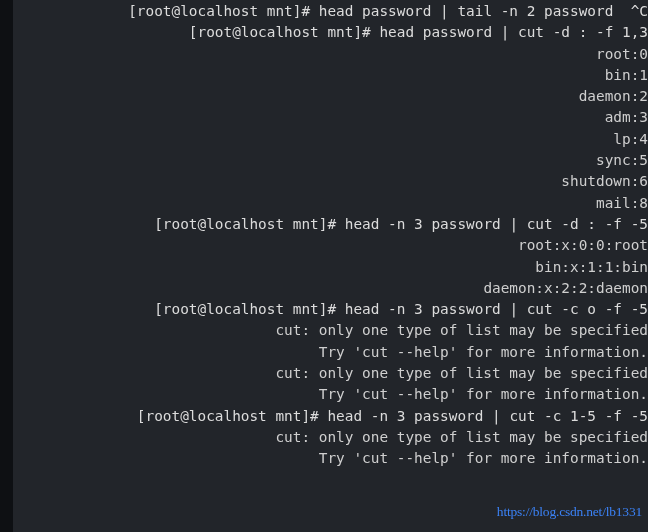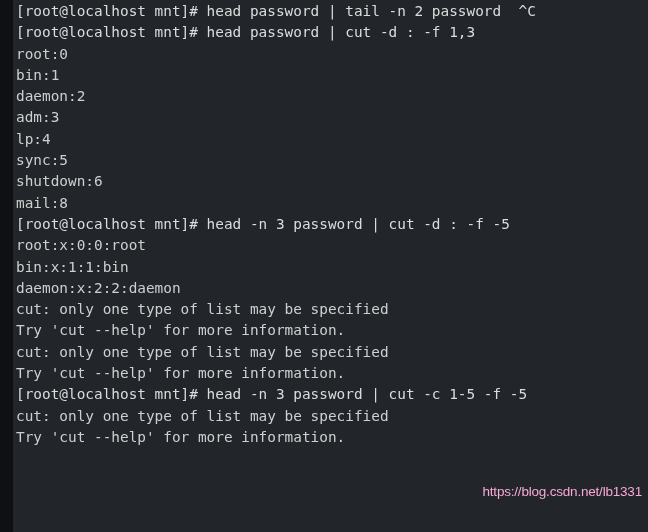--- a/index.html
+++ b/index.html
@@ -38,31 +38,33 @@
     height: 21.3px;
     line-height: 21.3px;
     font-size: 14.4px;
     letter-spacing: 0px;
     color: #d6d6d6;
     white-space: pre;
     font-family: "DejaVu Sans Mono", "Liberation Mono", monospace;
   }
   .term-line.prompt-line {
     color: #dcdcdc;
+    text-align: right;
   }
   .term-line.out-line {
     color: #cfcfcf;
+    text-align: right;
   }
   #csdn-watermark {
     position: absolute;
     right: 6px;
-    top: 484px;
-    font-family: Liberation Sans, sans-serif;
+    top: 504px;
+    font-family: Liberation Serif, serif;
     font-size: 13.5px;
-    color: #f9a8d4;
+    color: #3b82f6;
     letter-spacing: -0.2px;
     white-space: pre;
     user-select: none;
   }
 </style>
 </head>
 <body>
 
 <div id="terminal-window">
 
@@ -77,20 +79,21 @@
         <div class="term-line out-line">daemon:2</div>
         <div class="term-line out-line">adm:3</div>
         <div class="term-line out-line">lp:4</div>
         <div class="term-line out-line">sync:5</div>
         <div class="term-line out-line">shutdown:6</div>
         <div class="term-line out-line">mail:8</div>
         <div class="term-line prompt-line">[root@localhost mnt]# head -n 3 password | cut -d : -f -5</div>
         <div class="term-line out-line">root:x:0:0:root</div>
         <div class="term-line out-line">bin:x:1:1:bin</div>
         <div class="term-line out-line">daemon:x:2:2:daemon</div>
+        <div class="term-line prompt-line">[root@localhost mnt]# head -n 3 password | cut -c o -f -5</div>
         <div class="term-line out-line">cut: only one type of list may be specified</div>
         <div class="term-line out-line">Try 'cut --help' for more information.</div>
         <div class="term-line out-line">cut: only one type of list may be specified</div>
         <div class="term-line out-line">Try 'cut --help' for more information.</div>
         <div class="term-line prompt-line">[root@localhost mnt]# head -n 3 password | cut -c 1-5 -f -5</div>
         <div class="term-line out-line">cut: only one type of list may be specified</div>
         <div class="term-line out-line">Try 'cut --help' for more information.</div>
       </div>
 
   </div>

